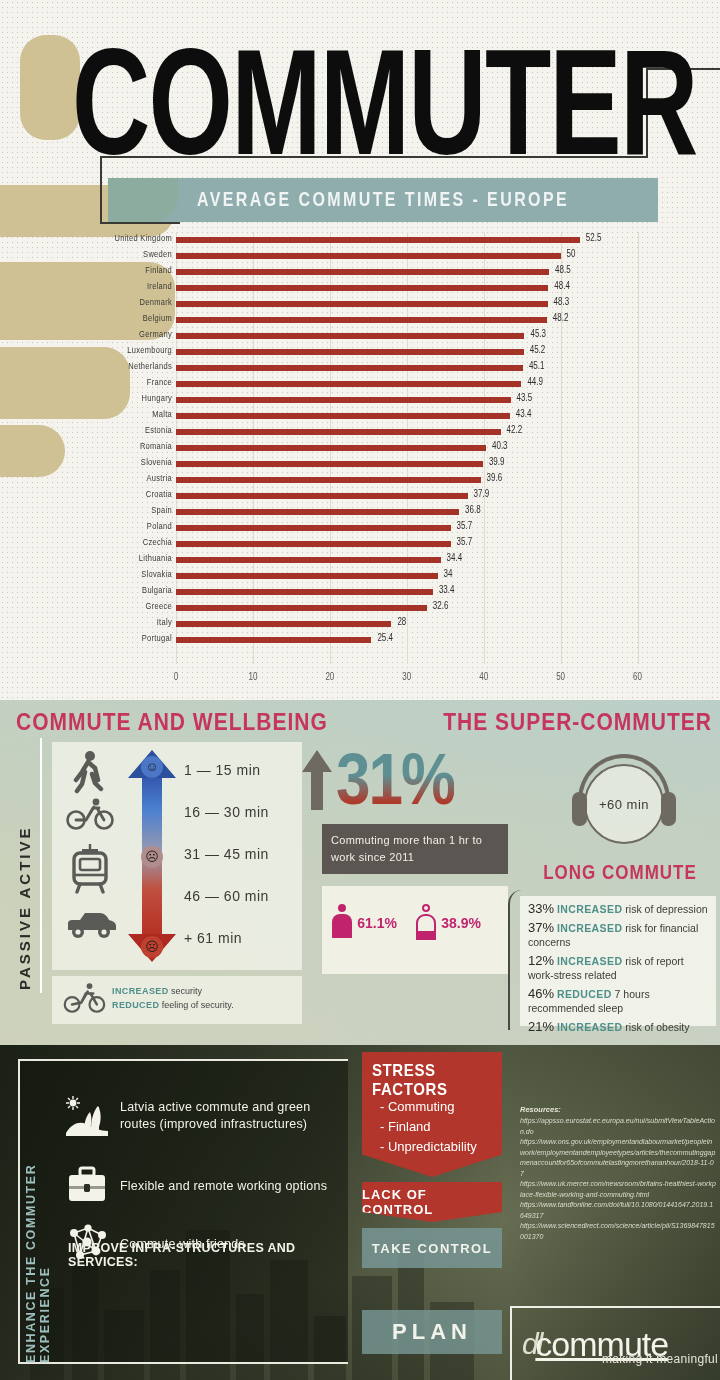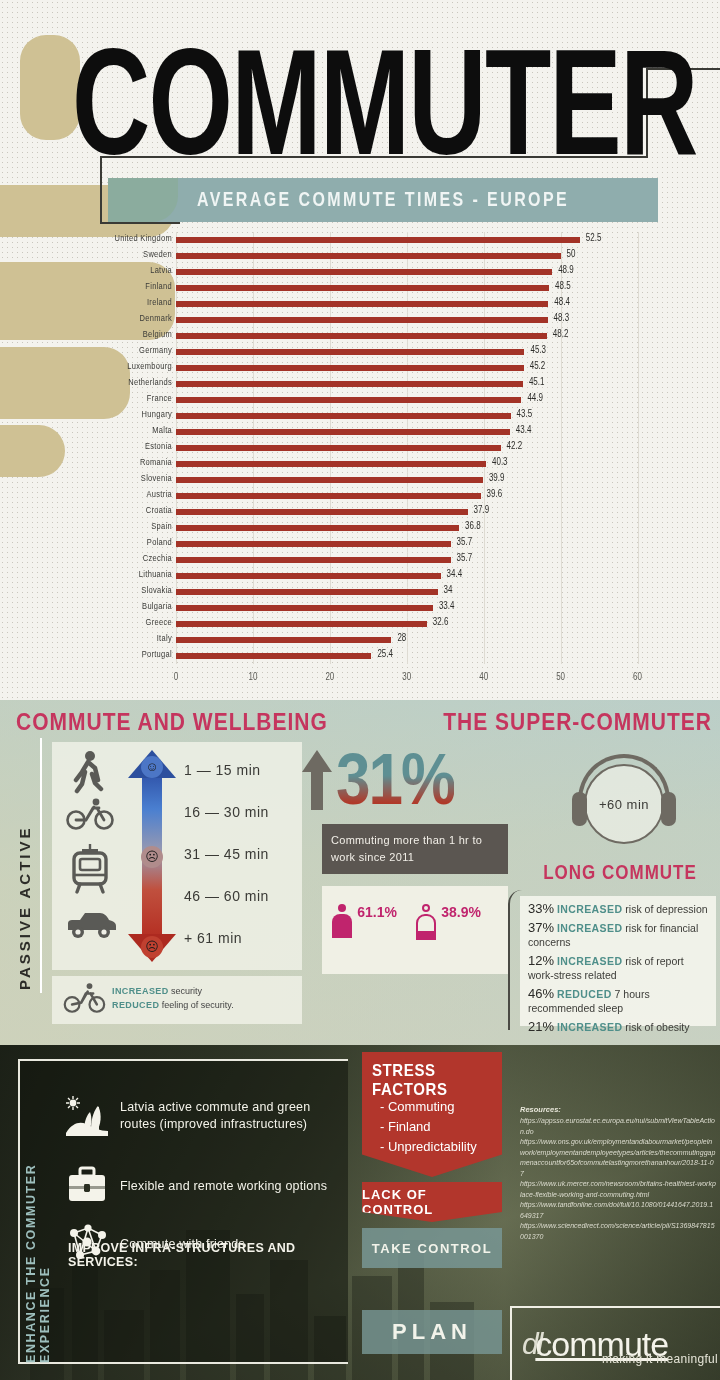--- a/index.html
+++ b/index.html
@@ -146,21 +146,21 @@
   }
   .dark-cap{
     position:absolute;left:322px;top:124px;width:186px;padding:8px 9px;
     background:#5b5651;color:#f2efe8;font-size:11px;line-height:17px;letter-spacing:.3px;
   }
   .genre-box{
     position:absolute;left:322px;top:186px;width:186px;height:88px;
     background:rgba(244,243,233,.9);padding:8px 9px;
   }
   .genre-title{font-size:9.5px;font-style:italic;color:#4a4a45;line-height:14px;}
-  .genre-row{display:flex;margin-top:10px;}
+  .genre-row{display:flex;align-items:center;margin-top:10px;}
   .fig{width:22px;height:36px;position:relative;margin-right:5px;}
   .fig-head{position:absolute;left:50%;transform:translateX(-50%);top:0;width:8px;height:8px;border-radius:50%;}
   .fig-body{position:absolute;left:1px;top:10px;width:20px;height:24px;}
   .m-solid .fig-head{background:#c0246d;}
   .m-solid .fig-body{background:#c0246d;border-radius:8px 8px 0 0;}
   .f-out .fig-head{border:2px solid #c0246d;background:transparent;width:8px;height:8px;}
   .f-out .fig-body{border:2px solid #c0246d;background:transparent;border-radius:9px 9px 0 0;}
   .f-out .fig-skirt{position:absolute;left:1px;bottom:0;width:20px;height:9px;background:#c0246d;}
   .genre-val{font-size:14px;font-weight:bold;color:#c0246d;margin-right:18px;transform:scaleY(1.1);}
 
@@ -284,25 +284,20 @@
           <div class="gridline" style="left: 461.538px;"></div>
           <div class="row">
             <div class="row-label">United Kingdom</div>
             <div class="bar" style="width: 403.846px; background: rgb(163, 51, 39);"></div>
             <div class="bar-value" style="left: 409.846px;">52.5</div>
           </div>
           <div class="row">
             <div class="row-label">Sweden</div>
             <div class="bar" style="width: 384.615px; background: rgb(163, 51, 39);"></div>
             <div class="bar-value" style="left: 390.615px;">50</div>
-          </div>
-          <div class="row">
-            <div class="row-label">Latvia</div>
-            <div class="bar" style="width: 376.154px; background: rgb(163, 51, 39);"></div>
-            <div class="bar-value" style="left: 382.154px;">48.9</div>
           </div>
           <div class="row">
             <div class="row-label">Finland</div>
             <div class="bar" style="width: 373.077px; background: rgb(163, 51, 39);"></div>
             <div class="bar-value" style="left: 379.077px;">48.5</div>
           </div>
           <div class="row">
             <div class="row-label">Ireland</div>
             <div class="bar" style="width: 372.308px; background: rgb(163, 51, 39);"></div>
             <div class="bar-value" style="left: 378.308px;">48.4</div>

